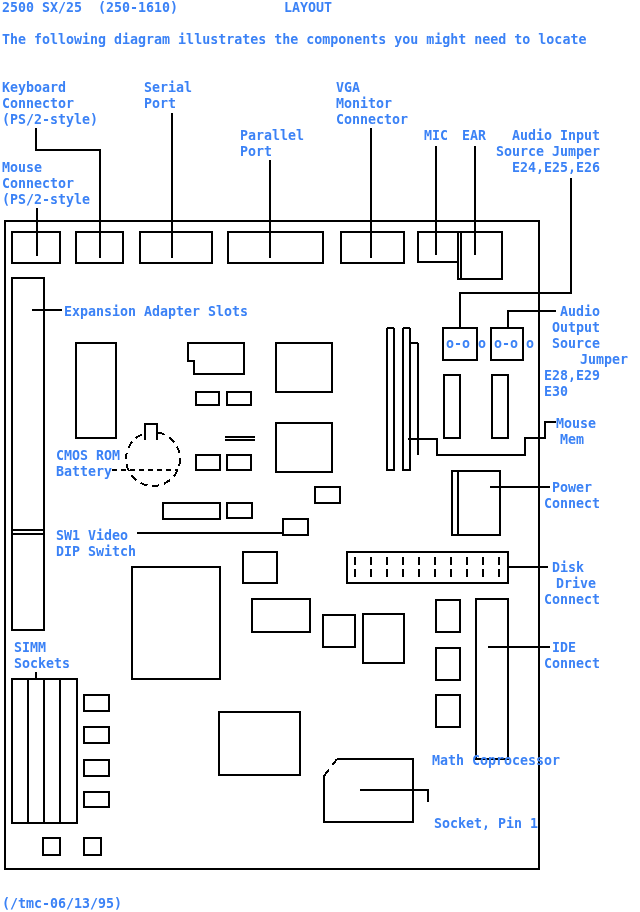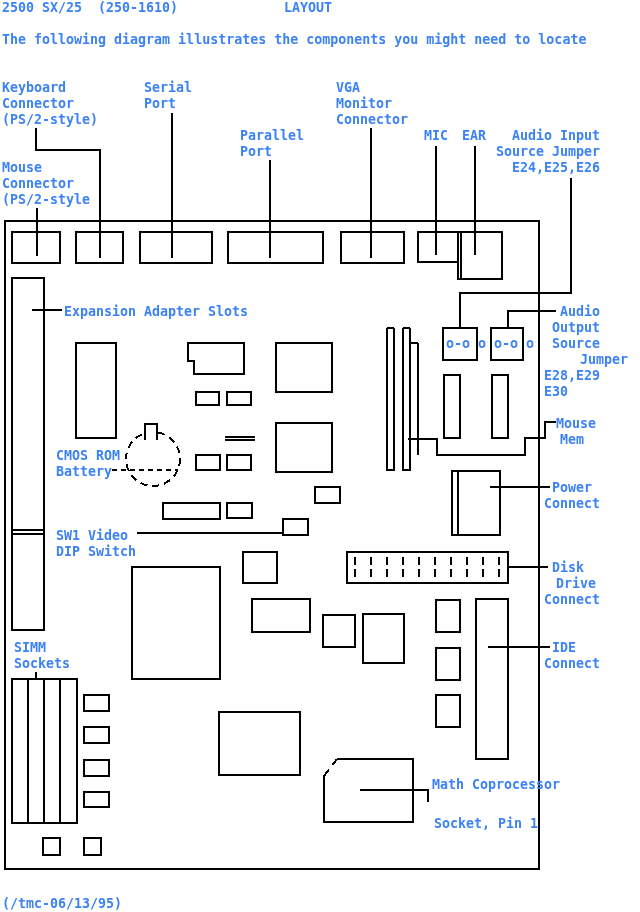--- a/index.html
+++ b/index.html
@@ -152,17 +152,17 @@
       <div class="lbl" style="left: 544px; top: 496px;">Connect</div>
       <div class="lbl" style="left: 56px; top: 528px;">SW1 Video</div>
       <div class="lbl" style="left: 56px; top: 544px;">DIP Switch</div>
       <div class="lbl" style="left: 552px; top: 560px;">Disk</div>
       <div class="lbl" style="left: 556px; top: 576px;">Drive</div>
       <div class="lbl" style="left: 544px; top: 592px;">Connect</div>
       <div class="lbl" style="left: 14px; top: 640px;">SIMM</div>
       <div class="lbl" style="left: 14px; top: 656px;">Sockets</div>
       <div class="lbl" style="left: 552px; top: 640px;">IDE</div>
       <div class="lbl" style="left: 544px; top: 656px;">Connect</div>
-      <div class="lbl" style="left: 432px; top: 777px;">Math Coprocessor</div>
+      <div class="lbl" style="left: 432px; top: 753px;">Math Coprocessor</div>
       <div class="lbl" style="left: 434px; top: 816px;">Socket, Pin 1</div>
     </div>
 
 </div>
 
 </body></html>

